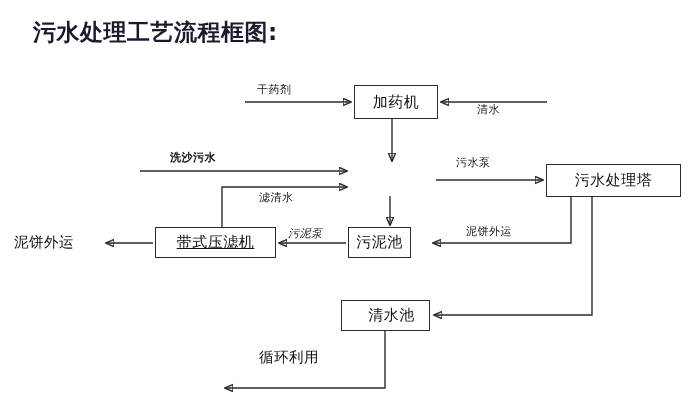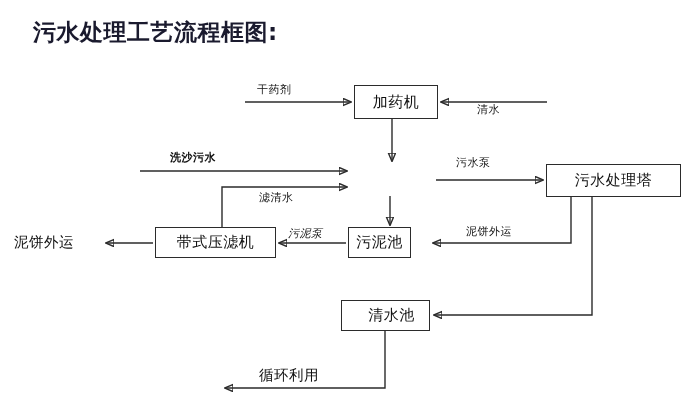--- a/index.html
+++ b/index.html
@@ -109,21 +109,21 @@
     <line x1="153" y1="243" x2="106" y2="243" marker-end="url(#ah)"></line>
 
     <path d="M385,331 L385,388 L225,388" marker-end="url(#ah)"></path>
   </svg>
 
   <div class="node" style="left:354px; top:85px; width:84px; height:34px;">加药机</div>
 
 
   <div class="node" style="left:546px; top:164px; width:135px; height:33px;">污水处理塔</div>
 
-  <div class="node" style="left:155px; top:227px; width:121px; height:31px;">带式压滤机</div>
+  <div class="node" style="left:155px; top:227px; width:121px; height:31px;text-decoration:underline;">带式压滤机</div>
 
   <div class="node" style="left:348px; top:227px; width:63px; height:31px;">污泥池</div>
 
   <div class="node" style="left:341px; top:300px; width:89px; height:31px;padding-left:12px;">清水池</div>
 
   <div class="edge-label" style="left:257px; top:82px;">干药剂</div>
 
   <div class="edge-label" style="left:477px; top:66px;margin-top:36px;">清水</div>
 
   <div class="edge-label" style="left:170px; top:150px;font-weight:bold;">洗沙污水</div>
@@ -131,15 +131,15 @@
   <div class="edge-label" style="left:259px; top:190px;">滤清水</div>
 
   <div class="edge-label" style="left:456px; top:155px;">污水泵</div>
 
   <div class="edge-label" style="left:288px; top:226px;font-style:italic;">污泥泵</div>
 
   <div class="edge-label" style="left:466px; top:224px;">泥饼外运</div>
 
   <div class="terminal-label" style="left:14px; top:233px;">泥饼外运</div>
 
-  <div class="terminal-label" style="left:259px; top:366px;">循环利用</div>
+  <div class="terminal-label" style="left:259px; top:348px;">循环利用</div>
 
 </div>
 
 </body></html>

